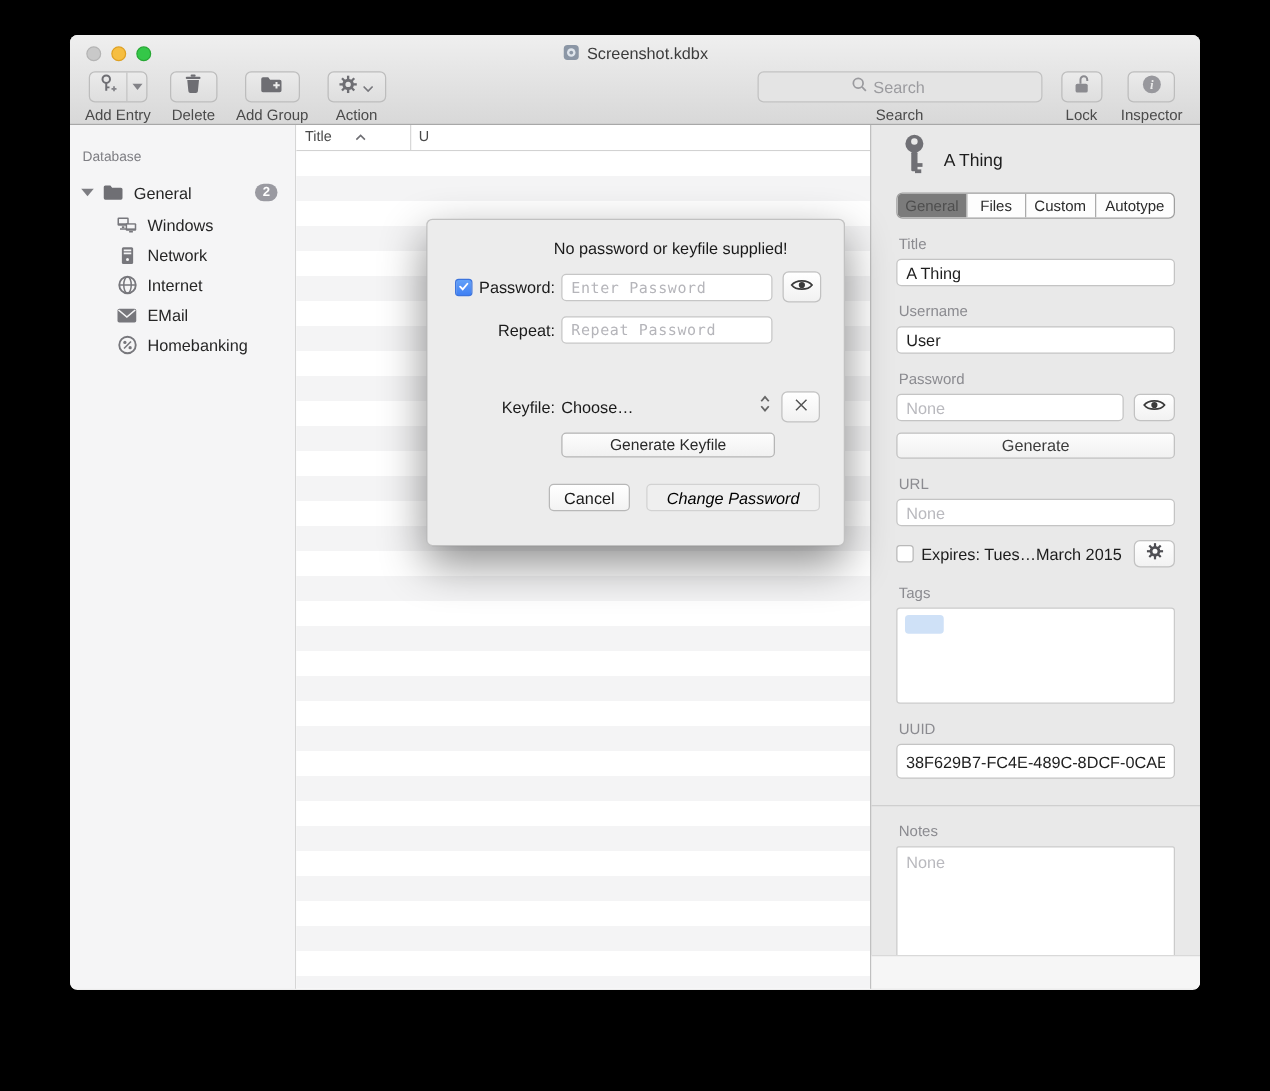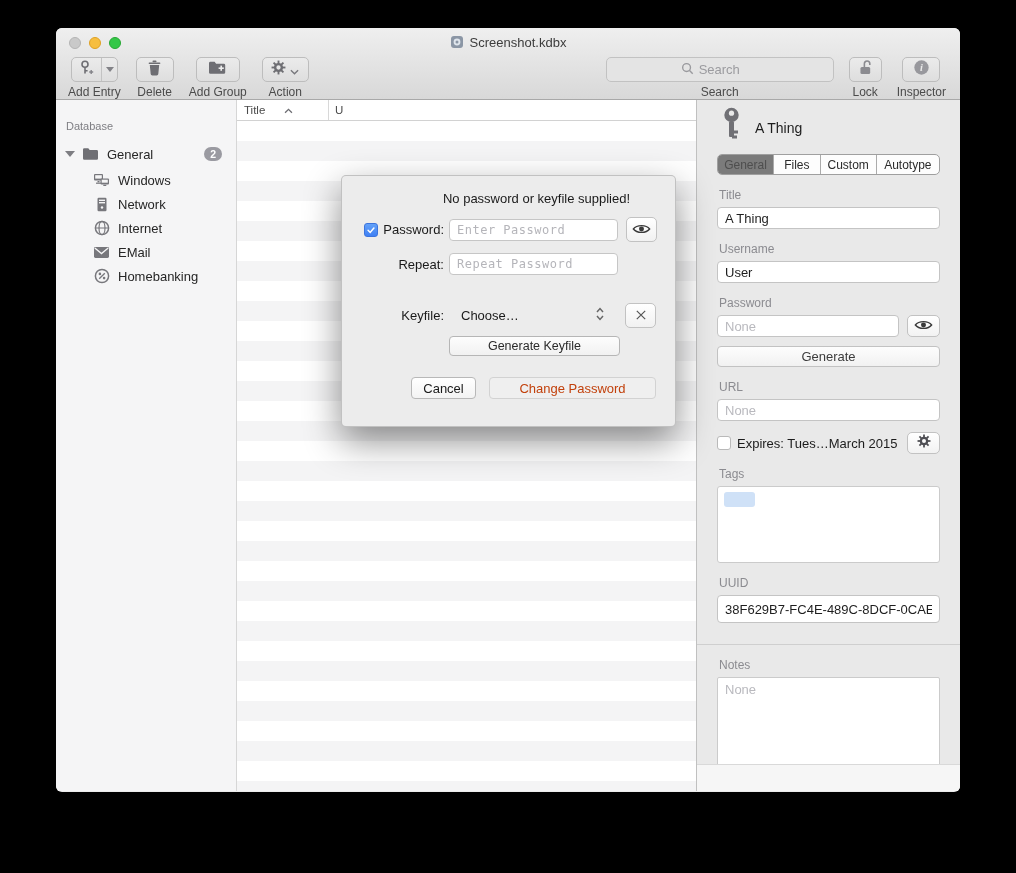--- a/index.html
+++ b/index.html
@@ -81,28 +81,28 @@
 
   
   .sheet { position:absolute; left:285px; top:75px; width:335px; background:#ececec; border:1px solid rgba(0,0,0,.18); border-radius:5px; box-shadow:0 14px 36px rgba(0,0,0,.45); padding-bottom:27px; z-index:10; }
   .sheet-msg { margin:15px 18px 0 74px; text-align:center; font-size:13px; color:#1a1a1a; }
   .sheet-row { display:flex; align-items:center; padding:0 19px; margin-top:11px; }
   .label-zone { width:83px; display:flex; align-items:center; justify-content:flex-end; gap:5px; flex:none; }
   .sheet-label { font-size:13px; color:#1a1a1a; white-space:nowrap; }
   .sheet-field { width:169px; height:22px; margin-left:5px; background:#fff; border:1px solid #c6c6c6; border-radius:4px; padding:0 7px; font-family:"DejaVu Sans Mono","Liberation Mono",monospace; font-size:12px; color:#1e1e1e; outline:none; }
   .sheet-field::placeholder { color:#b5b5ba; letter-spacing:0.5px; }
   .eye-btn,.x-btn { width:31px; height:25px; margin-left:8px; background:linear-gradient(#fff,#f1f1f1); border:1px solid #c2c2c2; border-radius:5px; display:flex; align-items:center; justify-content:center; flex:none; }
-  .keyfile-row { margin-top:28px;gap:12px; }
+  .keyfile-row { margin-top:38px; }
   .popup { width:169px; margin-left:5px; display:flex; align-items:center; }
   .popup-value { flex:1; font-size:13px; color:#1a1a1a; }
   .gen-keyfile { margin:8px 19px 0 107px; width:171px; height:20px; background:linear-gradient(#fdfdfd,#f1f1f1); border:1px solid #b6b6b6; border-radius:4px; font-size:12.5px; color:#2a2a2a; display:flex; align-items:center; justify-content:center; }
   .sheet-actions { margin-top:21px; padding:0 19px; display:flex; justify-content:flex-end; gap:13px; }
   .dlg-btn { height:22px; border-radius:4px; font-size:13px; display:flex; align-items:center; justify-content:center; }
   .btn-cancel { width:65px; background:linear-gradient(#fff,#f3f3f3); border:1px solid #b8b8b8; color:#1a1a1a; }
-  .btn-change { width:167px; background:#efefef; border:1px solid #d2d2d2; color:#c2410c; }
+  .btn-change { width:139px; background:#efefef; border:1px solid #d2d2d2; color:#000000;font-style:italic; }
 </style>
 </head>
 <body>
 
 <div class="window">
 
   <div class="chrome">
     <div class="traffic">
       <div class="light close"></div>
       <div class="light min"></div>

